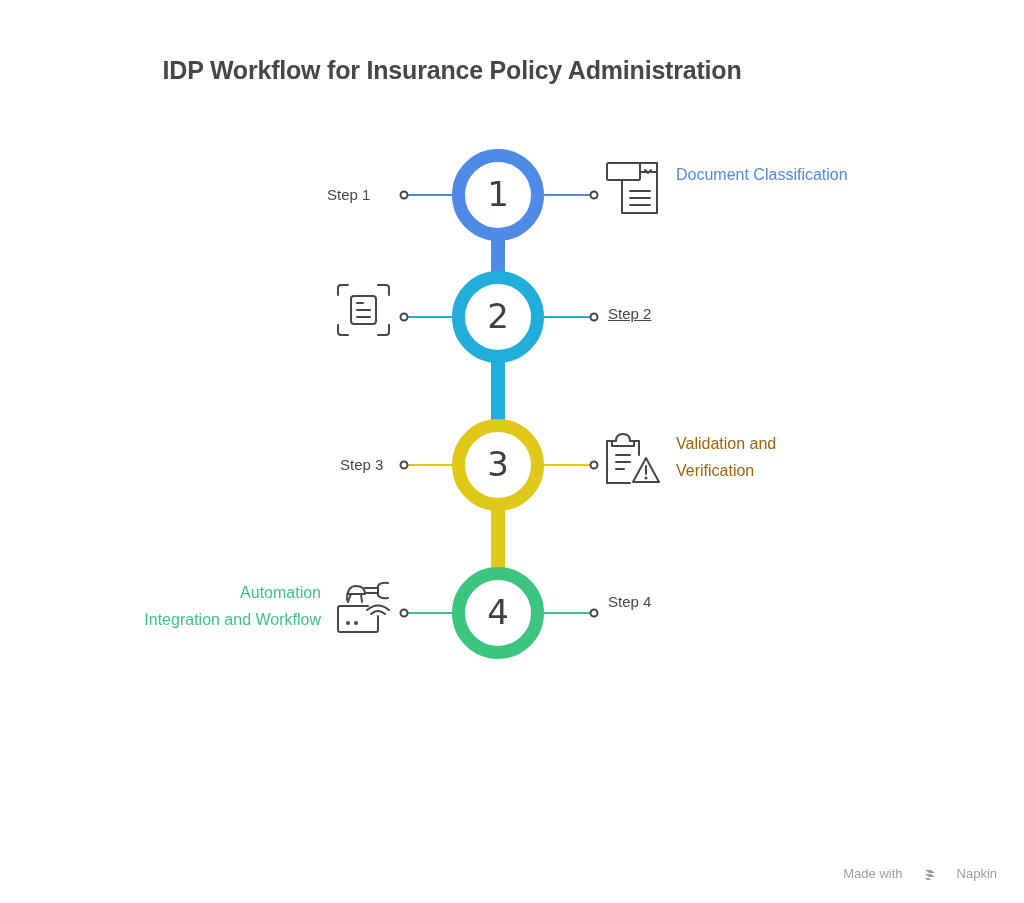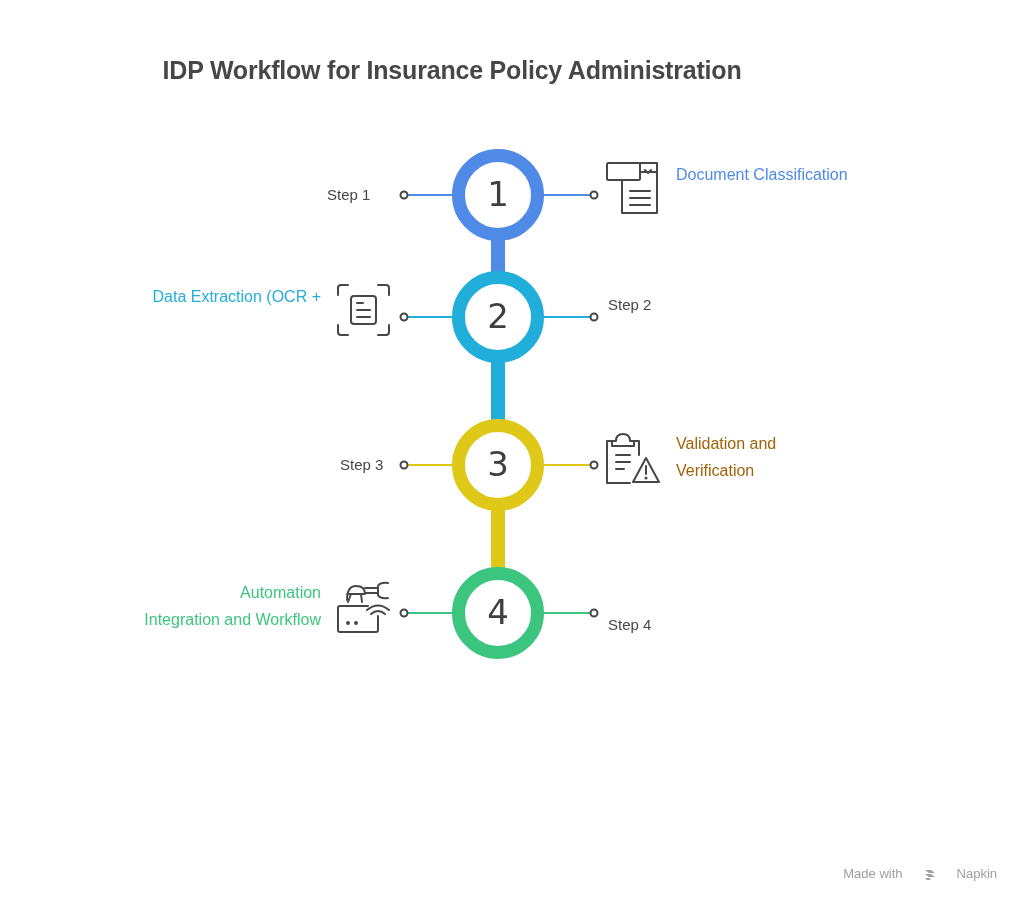--- a/index.html
+++ b/index.html
@@ -106,29 +106,28 @@
     <circle cx="356" cy="623" r="1" fill="#474747"></circle>
   </g>
 </svg>
 
 <div class="num" style="left:465px; top:174px;">1</div>
 <div class="num" style="left:465px; top:296px;">2</div>
 <div class="num" style="left:465px; top:444px;">3</div>
 <div class="num" style="left:465px; top:592px;">4</div>
 
 <div class="step-label" style="left:327px; top:186px;">Step 1</div>
-<div class="step-label" style="left:608px; top:296px;">Step 2</div>
+<div class="step-label" style="left:608px; top:305px;text-decoration:underline;">Step 2</div>
 <div class="step-label" style="left:340px; top:456px;">Step 3</div>
-<div class="step-label" style="left:608px; top:616px;">Step 4</div>
+<div class="step-label" style="left:608px; top:593px;">Step 4</div>
 
 <div class="heading" style="left:676px; top:161px; color:#4f8ae6;">
   <div>Document Classification</div>
 </div>
 <div class="heading" style="right:703px; top:283px; color:#22aedb; text-align:right;">
-  <div>Data Extraction (OCR +</div>
 </div>
 <div class="heading" style="left:676px; top:430px; color:#a16207;">
   <div>Validation and</div>
   <div>Verification</div>
 </div>
 <div class="heading" style="right:703px; top:579px; color:#3cc57f; text-align:right;">
   <div>Automation</div>
   <div>Integration and Workflow</div>
 </div>
 

